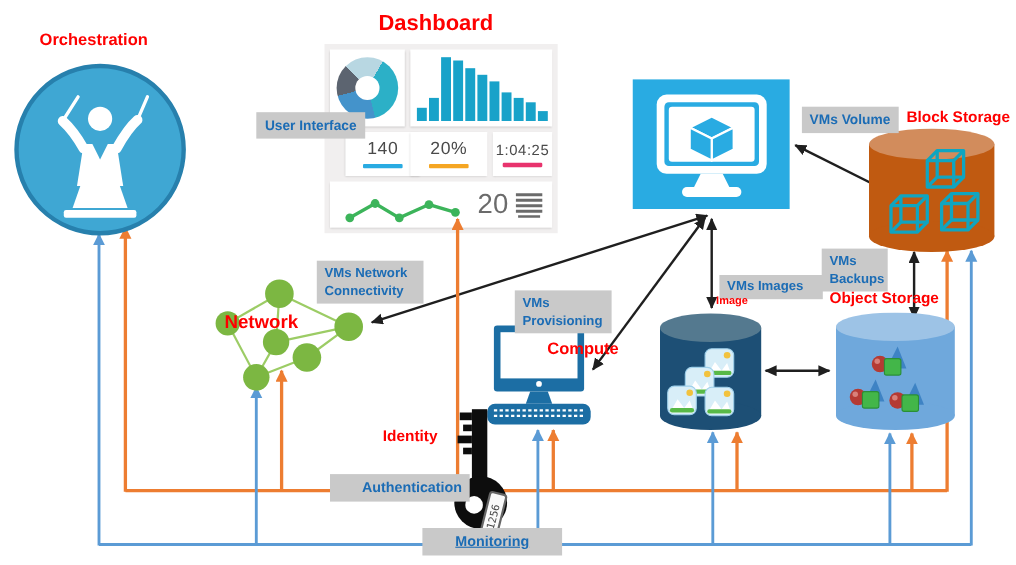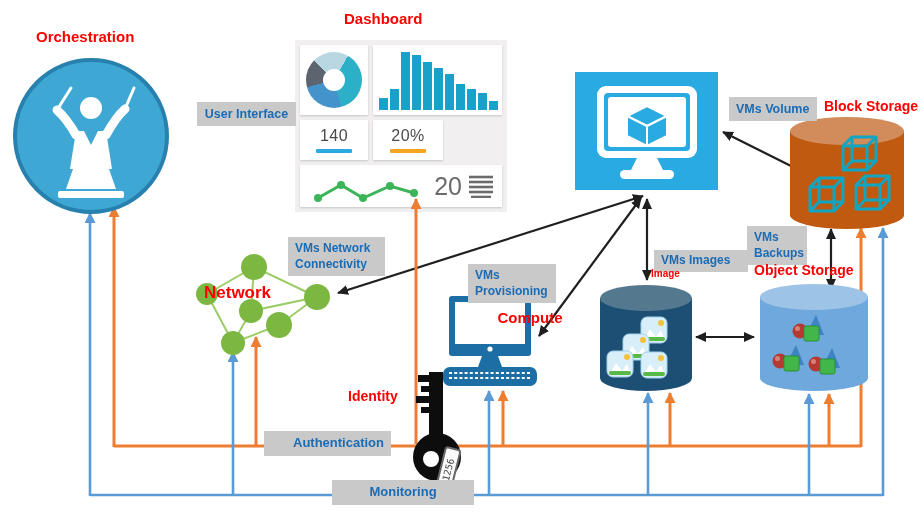--- a/index.html
+++ b/index.html
@@ -2,21 +2,21 @@
 <html><head>
 <meta charset="utf-8">
 <style>
   html,body{margin:0;padding:0;background:#fff;}
   .canvas{position:relative;width:924px;height:514px;background:#fff;overflow:hidden;
           font-family:"Liberation Sans","DejaVu Sans",sans-serif;}
   .abs{position:absolute;}
   .title{position:absolute;color:#fe0000;font-weight:bold;white-space:nowrap;}
   .glabel{position:absolute;background:#c9c9c9;color:#1b6cb5;font-weight:bold;
           font-size:12.5px;line-height:1.3;padding:4px 7px;box-sizing:border-box;}
-  .glabel.center{text-align:center;}
+  .glabel.center{text-align:center;margin-left:36px;}
   
   .dash-panel{position:absolute;left:295px;top:40px;width:212px;height:172px;background:#f1efef;}
   .card{position:absolute;background:#fff;box-shadow:0 1px 2px rgba(0,0,0,.18);}
   .donut{position:relative;width:56px;height:56px;border-radius:50%;}
   .donut::after{content:"";position:absolute;left:17px;top:17px;width:22px;height:22px;
                 border-radius:50%;background:#fff;}
   .bars{display:flex;align-items:flex-end;gap:2px;width:118px;height:58px;}
   .bar{flex:1 0 auto;width:9px;}
   .stat{display:flex;flex-direction:column;align-items:center;justify-content:center;height:100%;}
   .stat .num{font-size:16px;color:#4a4a4a;letter-spacing:.5px;}
@@ -42,30 +42,36 @@
           <div class="bar" style="height: 95%; background: rgb(24, 162, 201);"></div>
           <div class="bar" style="height: 82%; background: rgb(24, 162, 201);"></div>
           <div class="bar" style="height: 72%; background: rgb(24, 162, 201);"></div>
           <div class="bar" style="height: 62%; background: rgb(24, 162, 201);"></div>
           <div class="bar" style="height: 44%; background: rgb(24, 162, 201);"></div>
           <div class="bar" style="height: 36%; background: rgb(24, 162, 201);"></div>
           <div class="bar" style="height: 30%; background: rgb(24, 162, 201);"></div>
           <div class="bar" style="height: 15%; background: rgb(24, 162, 201);"></div>
         </div>
     </div>
-    <div class="card" style="left:5px;top:80px;width:68px;height:40px;">
+    <div class="card" style="left:19px;top:80px;width:68px;height:40px;">
       <div class="stat">
           <span class="num">140</span>
           <span class="stat-underline" style="background: rgb(41, 171, 226);"></span>
         </div>
     </div>
     <div class="card" style="left:78px;top:80px;width:70px;height:40px;">
       <div class="stat">
           <span class="num">20%</span>
           <span class="stat-underline" style="background: rgb(245, 166, 35);"></span>
+        </div>
+    </div>
+    <div class="card" style="left:153px;top:80px;width:54px;height:40px;">
+      <div class="stat">
+          <span class="num" style="font-size:13.5px;">1:04:25</span>
+          <span class="stat-underline" style="background: rgb(232, 51, 109);"></span>
         </div>
     </div>
     <div class="card" style="left:5px;top:125px;width:202px;height:42px;">
       <svg width="150" height="42" viewBox="0 0 150 42">
           <polyline points="18,33 41,20 63,33 90,21 114,28" fill="none" stroke="#3cb45a" stroke-width="3"></polyline>
           <circle cx="18" cy="33" r="4" fill="#3cb45a"></circle>
           <circle cx="41" cy="20" r="4" fill="#3cb45a"></circle>
           <circle cx="63" cy="33" r="4" fill="#3cb45a"></circle>
           <circle cx="90" cy="21" r="4" fill="#3cb45a"></circle>
           <circle cx="114" cy="28" r="4" fill="#3cb45a"></circle>
@@ -299,24 +305,24 @@
     </g>
   </svg>
 
   <div class="glabel center" style="left:197px;top:102px;width:99px;">User Interface</div>
   <div class="glabel" style="left:288px;top:237px;width:97px;font-size:12px;">VMs Network Connectivity</div>
   <div class="glabel" style="left:654px;top:250px;width:94px;font-size:12px;padding:3px 7px;">VMs Images</div>
   <div class="glabel" style="left:468px;top:264px;width:88px;font-size:12px;">VMs Provisioning</div>
   <div class="glabel" style="left:729px;top:97px;width:88px;">VMs Volume</div>
   <div class="glabel" style="left:747px;top:226px;width:60px;font-size:12px;">VMs Backups</div>
   <div class="glabel center" style="left:264px;top:431px;width:127px;font-size:13px;text-align:right;">Authentication</div>
-  <div class="glabel center" style="left:332px;top:480px;width:142px;font-size:13px;">Monitoring</div>
+  <div class="glabel center" style="left:348px;top:480px;width:127px;font-size:13px;text-decoration:underline;">Monitoring</div>
 
   <div class="title" style="left:36px;top:28px;font-size:15px;">Orchestration</div>
-  <div class="title" style="left:344px;top:10px;font-size:15px;">Dashboard</div>
+  <div class="title" style="left:344px;top:10px;font-size:20px;">Dashboard</div>
   <div class="title" style="left:824px;top:98px;font-size:14px;">Block Storage</div>
   <div class="title" style="left:754px;top:262px;font-size:14px;">Object Storage</div>
   <div class="title" style="left:651px;top:268px;font-size:10px;">Image</div>
   <div class="title" style="left:204px;top:283px;font-size:17px;">Network</div>
   <div class="title" style="left:348px;top:388px;font-size:14px;">Identity</div>
   <div class="title" style="left:450px;top:309px;width:80px;text-align:center;font-size:15px;margin-left:40px;">Compute</div>
 
 </div>
 
 </body></html>

